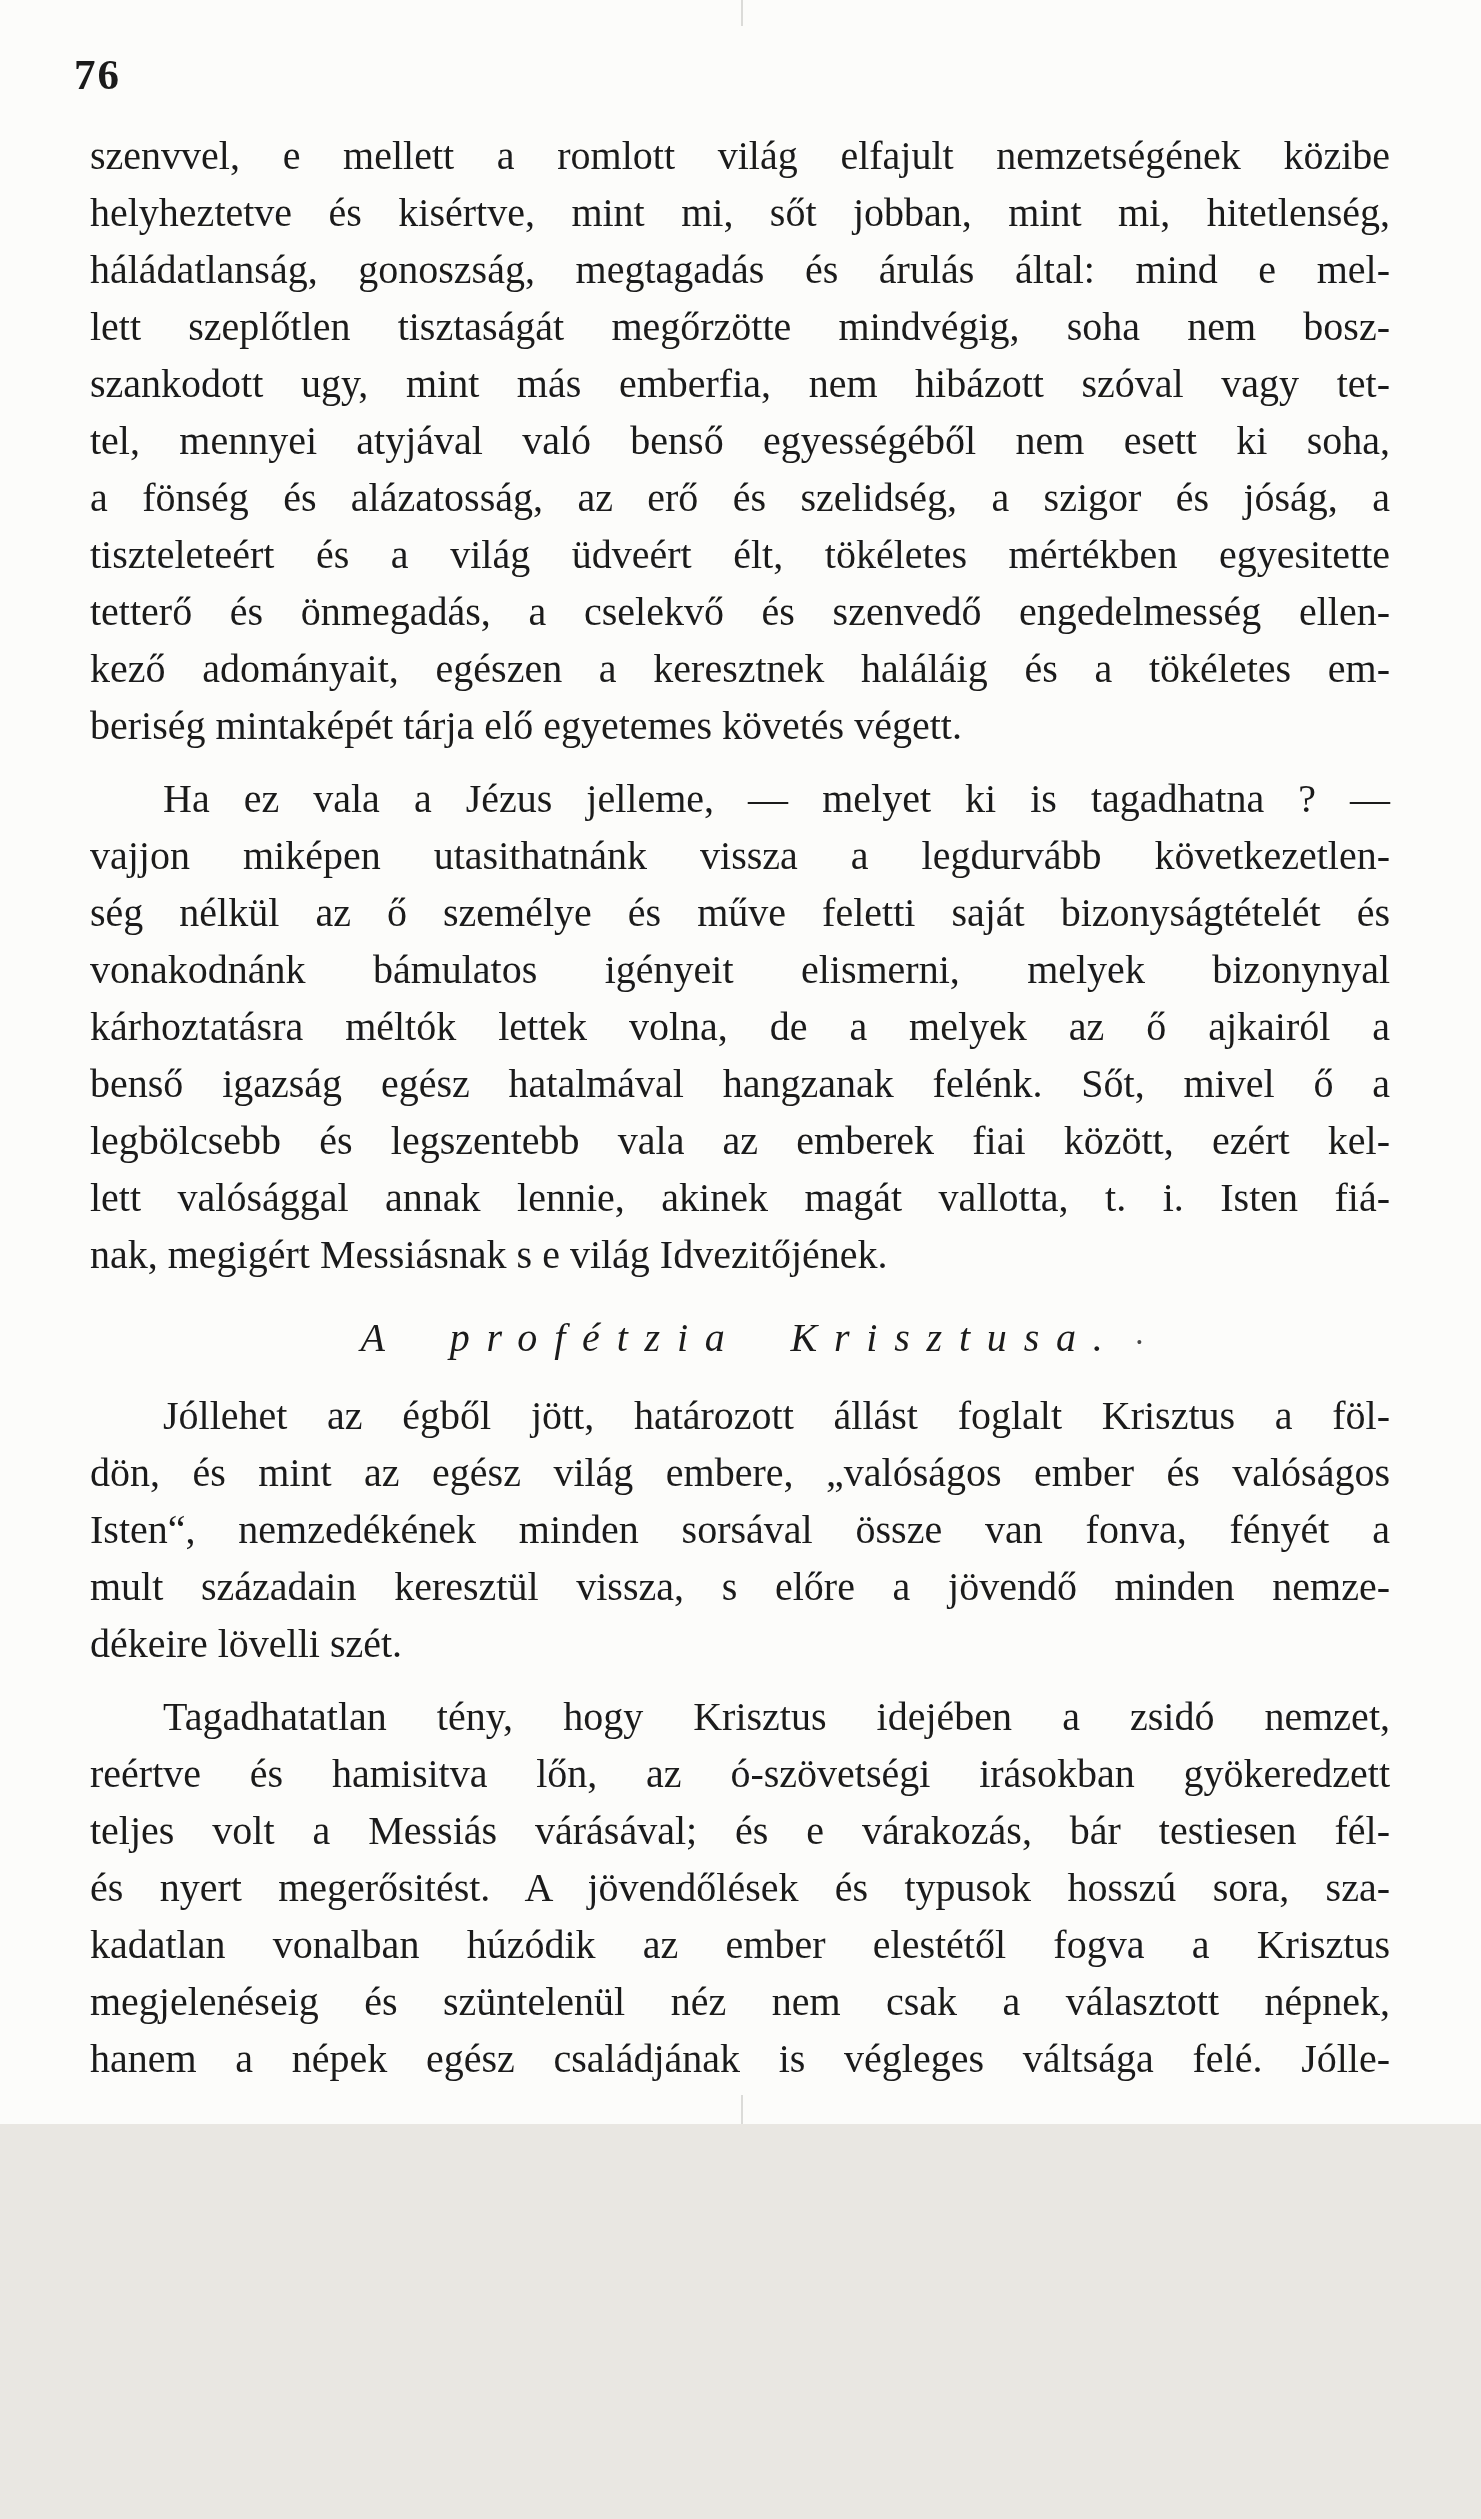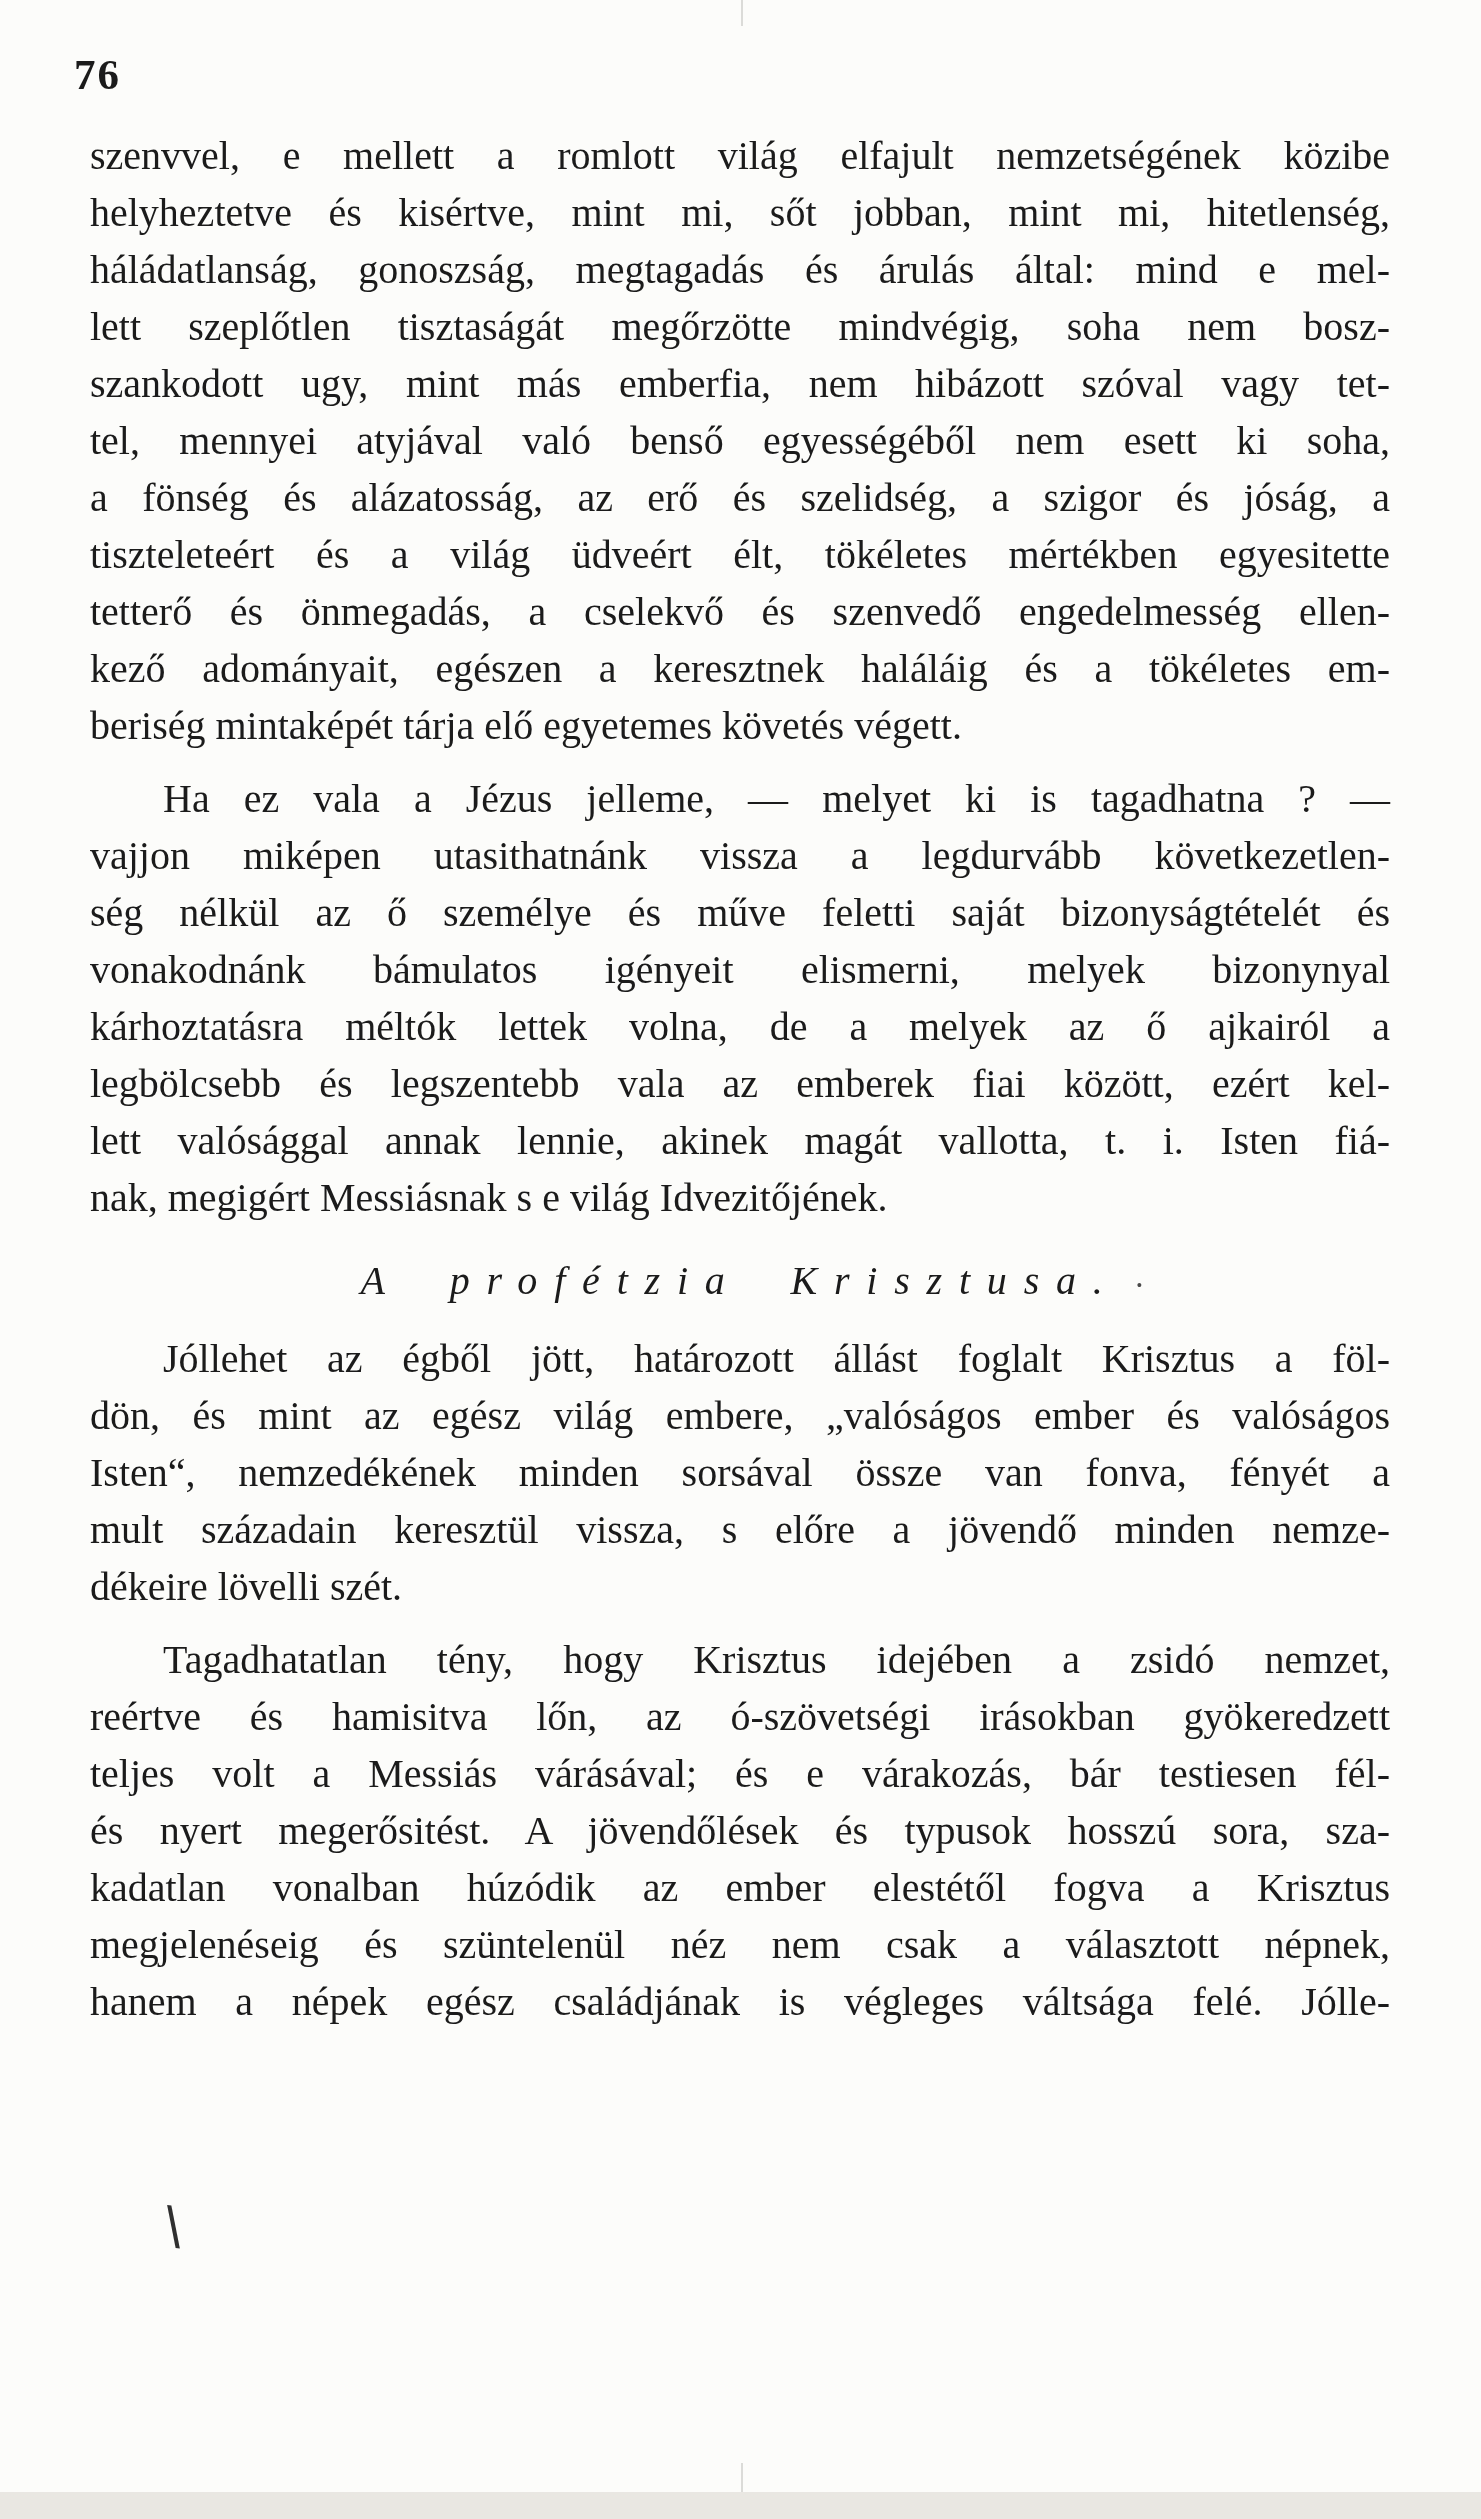--- a/index.html
+++ b/index.html
@@ -3,21 +3,21 @@
 <meta charset="utf-8">
 <style>
   html, body {
     margin: 0;
     padding: 0;
     background: #e9e7e2;
   }
   .page {
     position: relative;
     width: 1482px;
-    height: 2492px;
+    height: 2124px;
     margin: 0 auto;
     background: #fcfcfa;
     color: #1b1b1b;
     font-family: "Liberation Serif", "DejaVu Serif", serif;
     overflow: hidden;
     box-shadow: 0 0 5.9px rgba(0,0,0,0.15);
   }
   .text-block {
     position: absolute;
     left: 74px;
@@ -107,20 +107,21 @@
         <div class="line">kező adományait, egészen a keresztnek haláláig és a tökéletes em-</div>
         <div class="line">beriség mintaképét tárja elő egyetemes követés végett.</div>
       </div>
 
     <div class="para p-indent p-short">
         <div class="line">Ha ez vala a Jézus jelleme, — melyet ki is tagadhatna ? —</div>
         <div class="line">vajjon miképen utasithatnánk vissza a legdurvább következetlen-</div>
         <div class="line">ség nélkül az ő személye és műve feletti saját bizonyságtételét és</div>
         <div class="line">vonakodnánk bámulatos igényeit elismerni, melyek bizonynyal</div>
         <div class="line">kárhoztatásra méltók lettek volna, de a melyek az ő ajkairól a</div>
+        <div class="line">benső igazság egész hatalmával hangzanak felénk. Sőt, mivel ő a</div>
         <div class="line">legbölcsebb és legszentebb vala az emberek fiai között, ezért kel-</div>
         <div class="line">lett valósággal annak lennie, akinek magát vallotta, t. i. Isten fiá-</div>
         <div class="line">nak, megigért Messiásnak s e világ Idvezitőjének.</div>
       </div>
 
     <div class="heading-row">
       <span class="heading-text">A profétzia Krisztusa.</span>
       <span class="stray-dot">·</span>
     </div>
 

